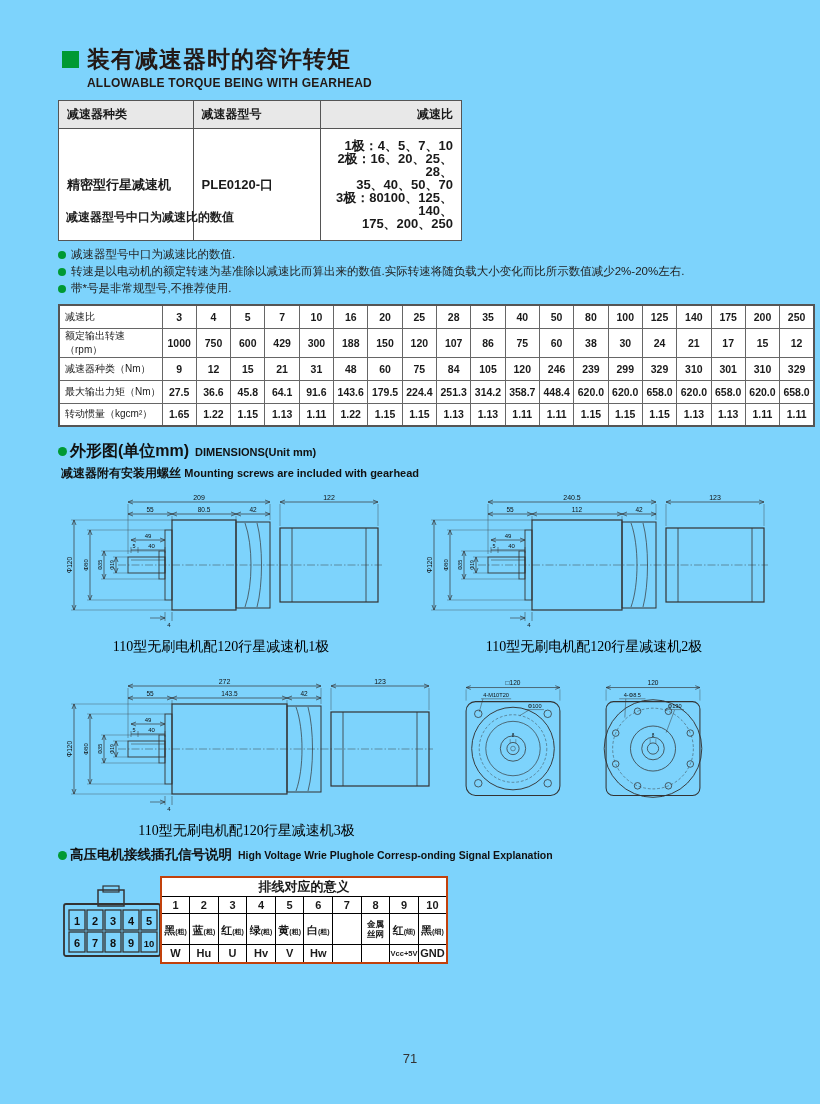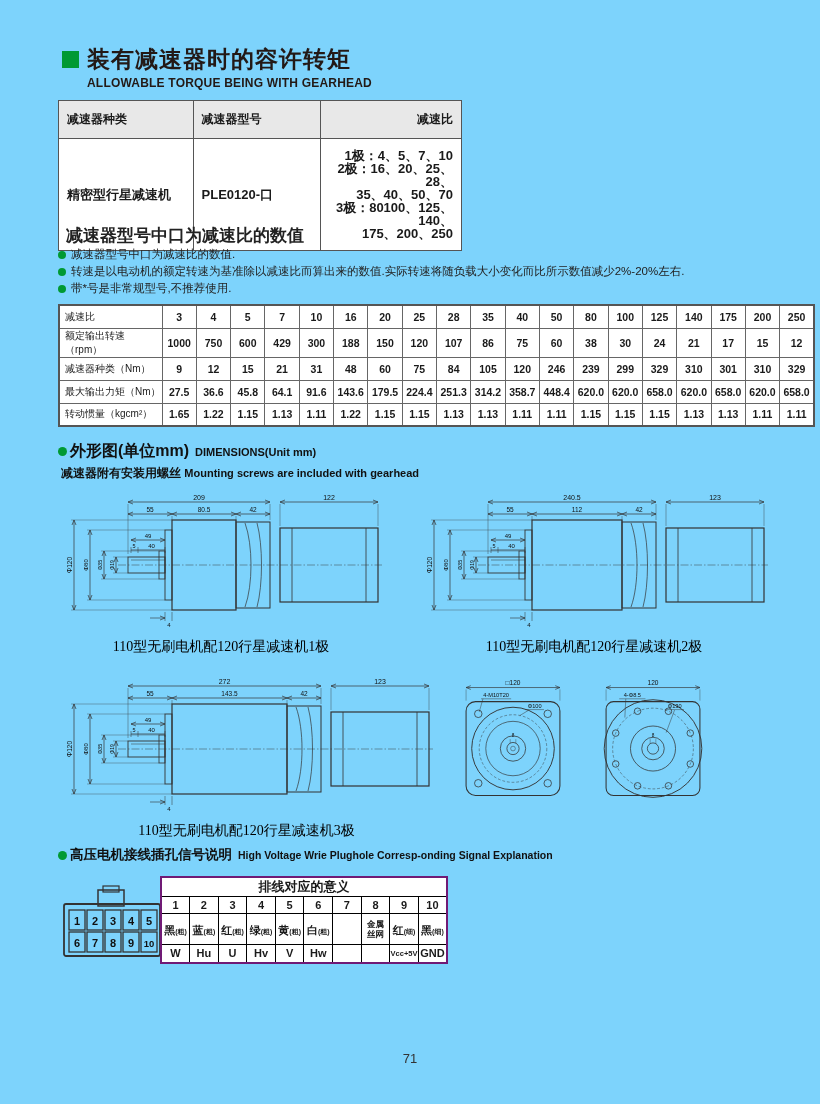--- a/index.html
+++ b/index.html
@@ -10,27 +10,27 @@
   
   .title-block { position:absolute; left:62px; top:44px; }
   .title-row { display:flex; align-items:center; }
   .tsq { width:17px; height:17px; background:#009933; display:inline-block; margin-right:8px; }
   .title-row h1 { font-size:23px; font-weight:bold; color:#231916; letter-spacing:1px; }
   .title-block h2 { font-size:12px; font-weight:bold; color:#231916; margin-left:25px; margin-top:1px; letter-spacing:0.2px; }
 
   
   .gtable { position:absolute; left:58px; top:100px; width:404px; border-collapse:collapse; }
   .gtable th, .gtable td { border:1px solid #555; }
-  .gtable th { background:#e8e8e8; font-size:12px; font-weight:bold; text-align:left; padding:4px 8px; height:38px; vertical-align:middle; }
+  .gtable th { background:#e8e8e8; font-size:12px; font-weight:bold; text-align:left; padding:4px 8px; height:28px; vertical-align:middle; }
   .gtable th.ra { text-align:right; }
   .gtable td { font-size:13px; font-weight:600; padding:10px 8px; height:72px; vertical-align:middle; background:#fff; }
   .gtable col.c1 { width:135px; } .gtable col.c2 { width:128px; } .gtable col.c3 { width:141px; }
   .ratios { text-align:right; font-size:9.5px; line-height:13px; font-weight:bold; padding-right:6px; }
 
-  .footnote { position:absolute; left:66px; top:224px; font-size:17px; font-weight:600; color:#222; }
+  .footnote { position:absolute; left:66px; top:209px; font-size:12px; font-weight:600; color:#222; }
 
   
   .notes { position:absolute; left:58px; top:246px; list-style:none; }
   .notes li { font-size:11.5px; line-height:17px; color:#222; display:flex; align-items:center; font-weight:500; }
   .gdot { width:8px; height:8px; border-radius:50%; background:#009933; display:inline-block; margin-right:5px; flex:0 0 auto; }
 
   
   .ttable { position:absolute; left:58px; top:304px; width:757px; border-collapse:collapse; table-layout:fixed; border:2px solid #555; }
   .ttable td { border:1px solid #666; text-align:center; font-size:10.5px; font-weight:bold; height:23px; padding:0; background:#fff; }
   .ttable td.tt-label { text-align:left; padding-left:5px; font-weight:normal; font-size:10px; }
@@ -43,21 +43,21 @@
   .sec-en { font-size:11px; font-weight:bold; color:#111; margin-left:6px; }
   .sec-sub { margin-top:3px; margin-left:3px; font-size:12px; font-weight:600; color:#111; }
   .sec-sub .en2 { font-size:11px; font-weight:bold; }
 
   
   .drawing { position:absolute; }
   .cap { text-align:center; font-family:"Liberation Serif", serif; font-size:14px; color:#000; margin-top:4px; }
   svg text { font-family:"Liberation Sans", sans-serif; }
 
   
-  .wtable { position:absolute; left:160px; top:876px; width:288px; border-collapse:collapse; table-layout:fixed; border:2px solid #701a75; }
+  .wtable { position:absolute; left:160px; top:876px; width:288px; border-collapse:collapse; table-layout:fixed; border:2px solid #c2410c; }
   .wtable td { border:1px solid #000; text-align:center; padding:0; background:#fff; vertical-align:middle; }
   .wt-title { font-size:13px; font-weight:bold; height:19px; }
   .wt-num { font-size:11px; font-weight:bold; height:17px; }
   .wt-color { height:31px; }
   .wt-main { font-size:11px; font-weight:bold; }
   .wt-main.sm { font-size:8.5px; display:block; line-height:10px; }
   .wt-sub { font-size:7px; font-weight:bold; }
   .wt-sub.stack { font-size:8.5px; display:block; line-height:10px; }
   .wt-sig { font-size:11px; font-weight:bold; height:18px; }
   .wt-sig.sm { font-size:7.5px; }

